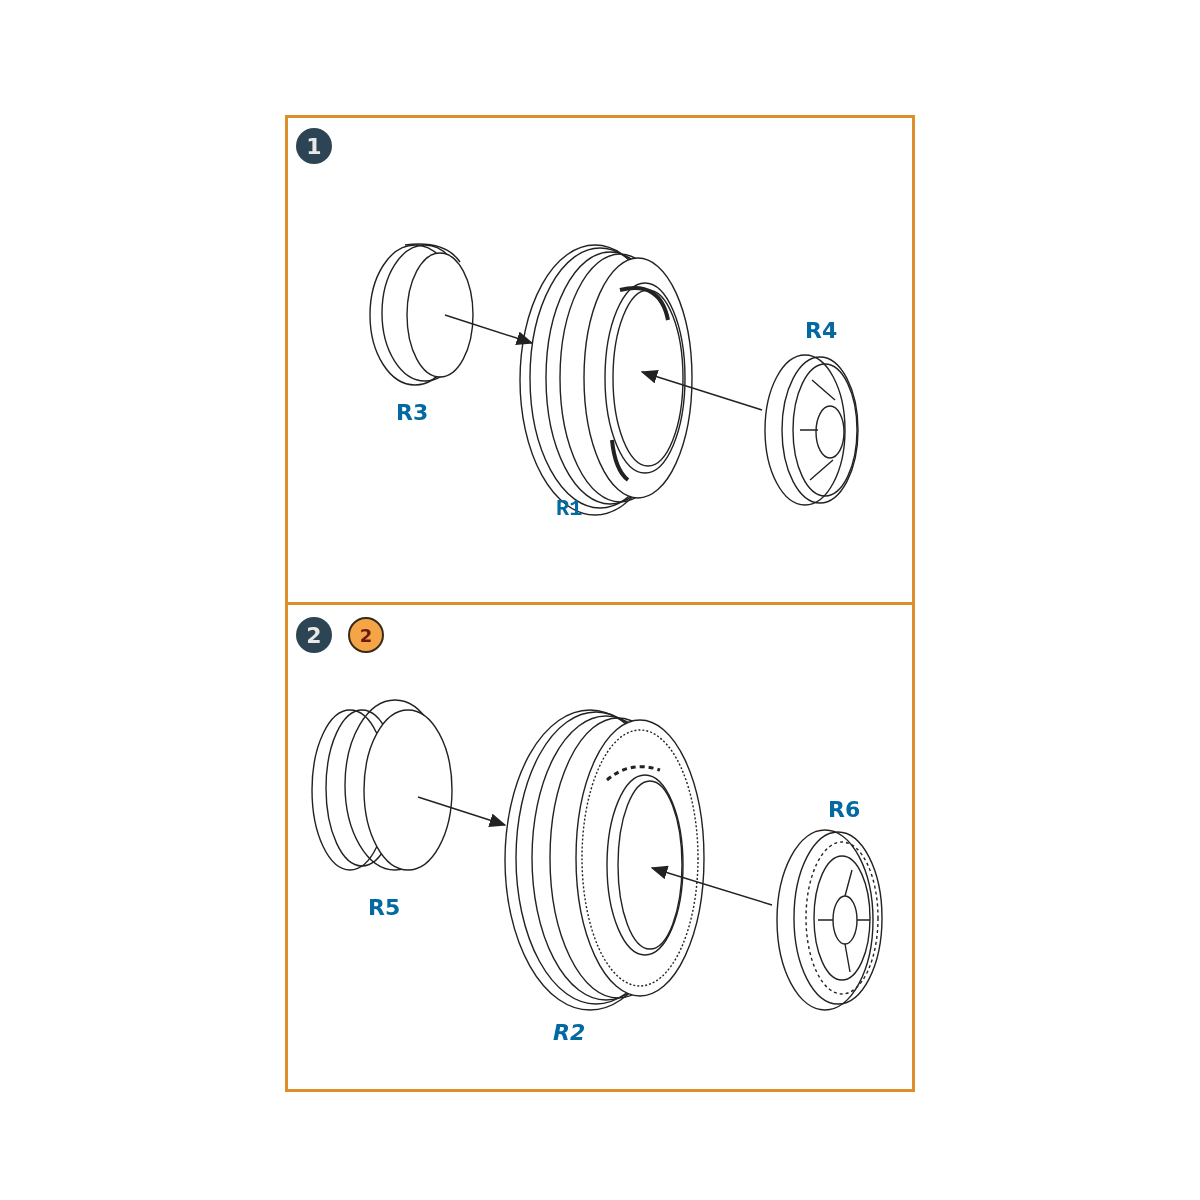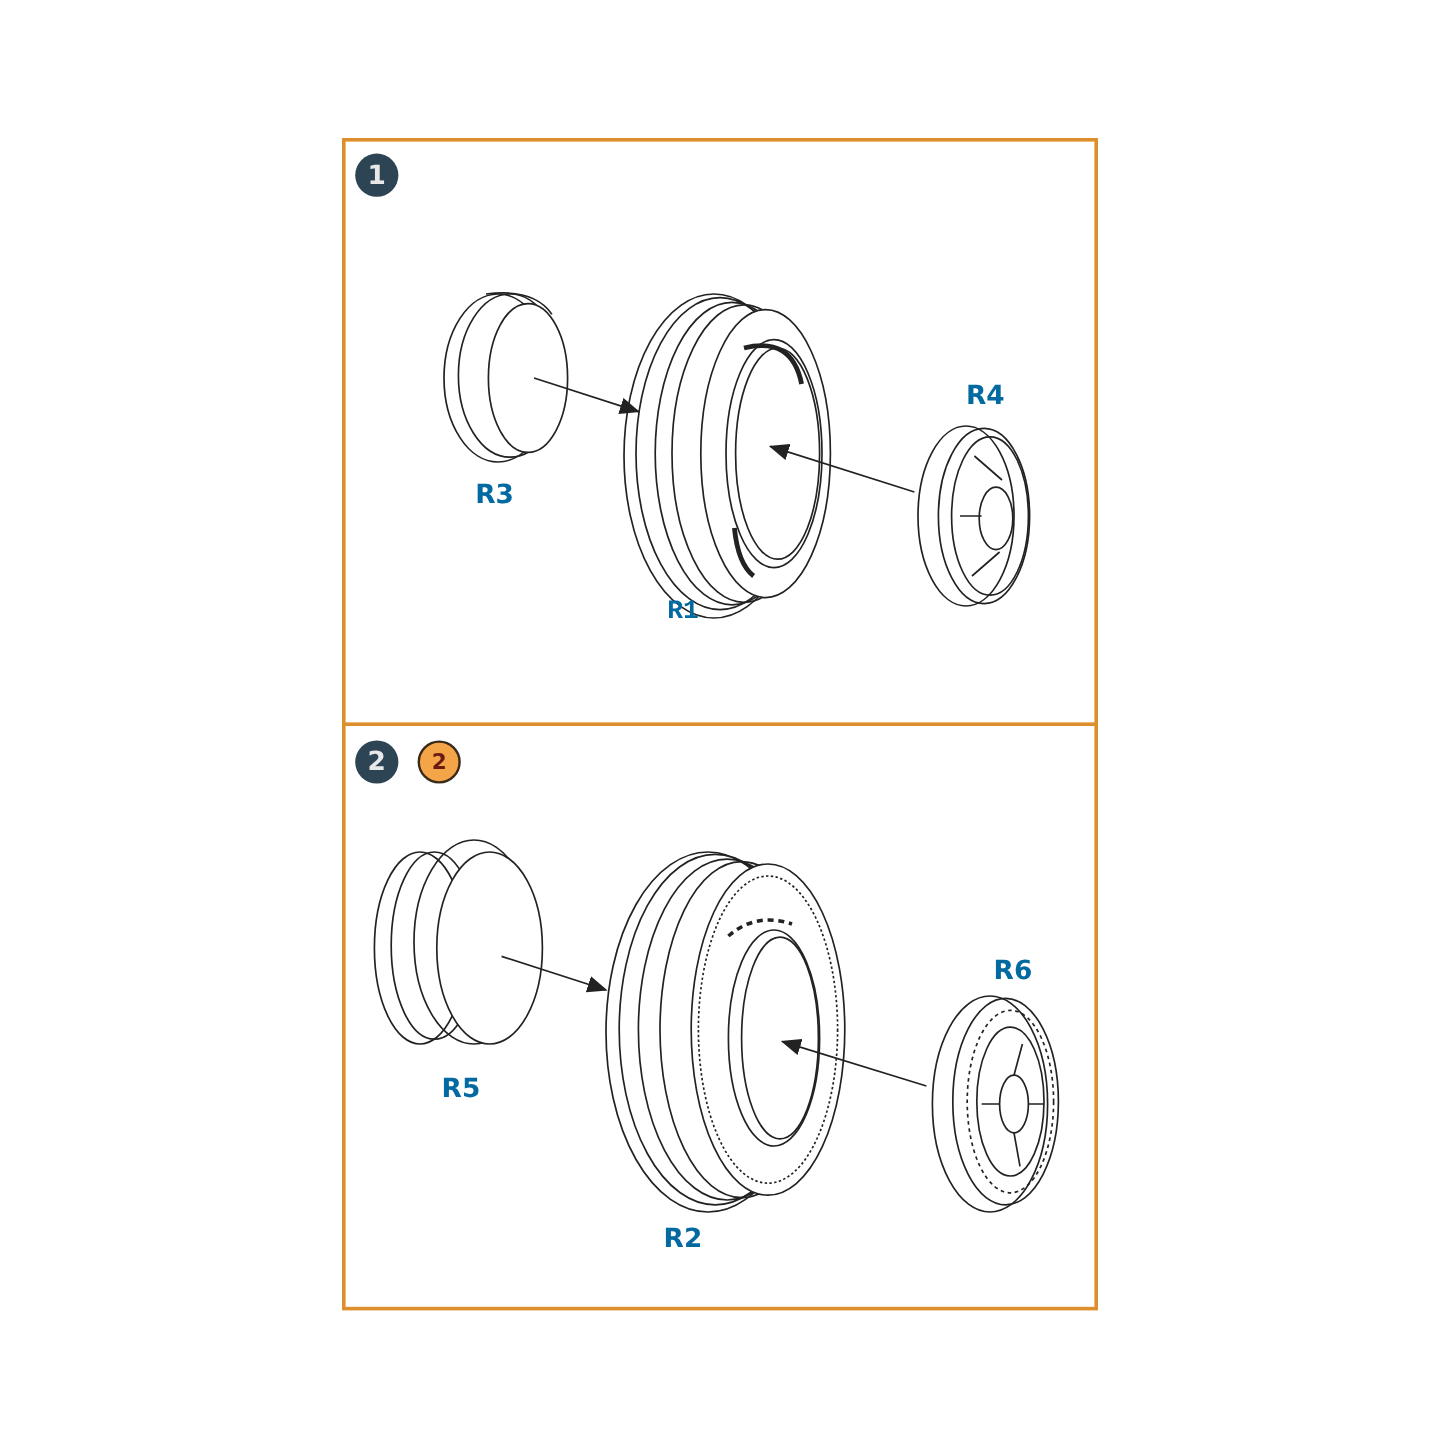--- a/index.html
+++ b/index.html
@@ -102,14 +102,14 @@
     <line x1="762" y1="410" x2="642" y2="372" marker-end="url(#ah)"></line>
     <line x1="418" y1="797" x2="505" y2="825" marker-end="url(#ah)"></line>
     <line x1="772" y1="905" x2="652" y2="868" marker-end="url(#ah)"></line>
   </g>
 </svg>
 
 <span class="lbl" style="left:396px;top:400px;">R3</span>
 <span class="lbl" style="left:556px;top:497px;font-family:Liberation Mono, monospace;">R1</span>
 <span class="lbl" style="left:805px;top:318px;">R4</span>
 <span class="lbl" style="left:368px;top:895px;">R5</span>
-<span class="lbl" style="left:553px;top:1020px;">R2</span>
+<span class="lbl" style="left:553px;top:1020px;font-style:italic;">R2</span>
 <span class="lbl" style="left:828px;top:797px;">R6</span>
 
 </body></html>

